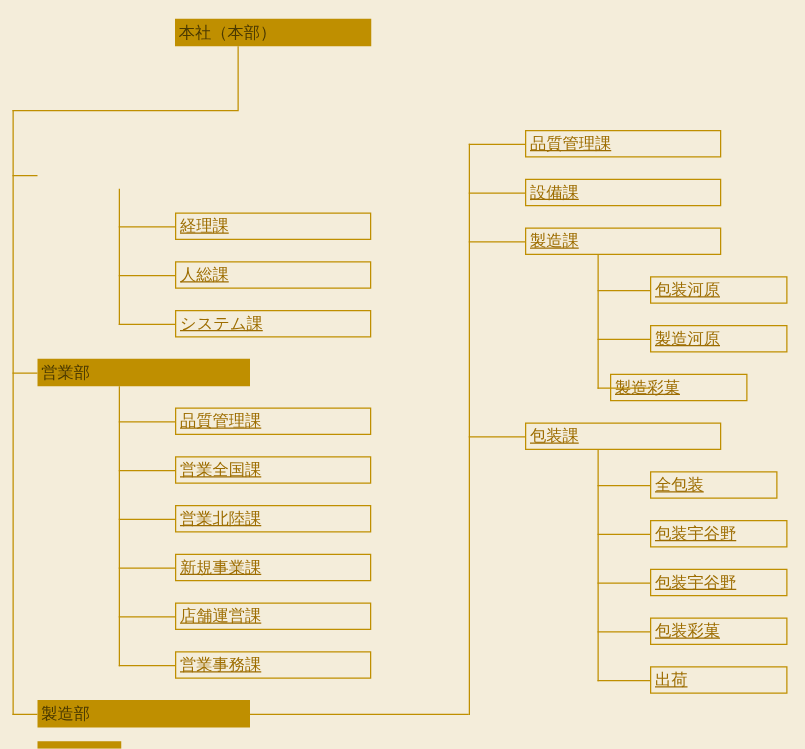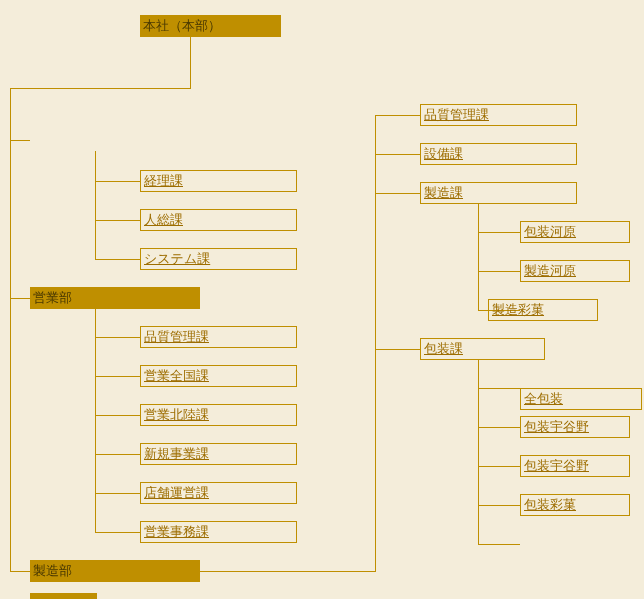--- a/index.html
+++ b/index.html
@@ -72,44 +72,45 @@
   <div class="hline" style="left:478px;top:271px;width:42px"></div>
   <div class="hline" style="left:478px;top:310px;width:42px"></div>
 
   <div class="vline" style="left:478px;top:360px;height:185px"></div>
   <div class="hline" style="left:478px;top:388px;width:42px"></div>
   <div class="hline" style="left:478px;top:427px;width:42px"></div>
   <div class="hline" style="left:478px;top:466px;width:42px"></div>
   <div class="hline" style="left:478px;top:505px;width:42px"></div>
   <div class="hline" style="left:478px;top:544px;width:42px"></div>
 
-  <div class="box filled" style="left:140px;top:15px;width:141px">本社（本部）</div>
+  <div class="box filled" style="left:140px;top:15px;width:157px">本社（本部）</div>
 
   <div class="box filled" style="left:30px;top:287px;width:170px">営業部</div>
   <div class="box filled" style="left:30px;top:560px;width:170px">製造部</div>
   <div class="box filled" style="left:30px;top:593px;width:67px"></div>
 
   <div class="box outline" style="left:140px;top:170px;width:157px">経理課</div>
   <div class="box outline" style="left:140px;top:209px;width:157px">人総課</div>
   <div class="box outline" style="left:140px;top:248px;width:157px">システム課</div>
 
   <div class="box outline" style="left:140px;top:326px;width:157px">品質管理課</div>
   <div class="box outline" style="left:140px;top:365px;width:157px">営業全国課</div>
   <div class="box outline" style="left:140px;top:443px;width:157px">新規事業課</div>
   <div class="box outline" style="left:140px;top:404px;width:157px">営業北陸課</div>
   <div class="box outline" style="left:140px;top:482px;width:157px">店舗運営課</div>
   <div class="box outline" style="left:140px;top:521px;width:157px">営業事務課</div>
 
   <div class="box outline" style="left:420px;top:104px;width:157px">品質管理課</div>
   <div class="box outline" style="left:420px;top:143px;width:157px">設備課</div>
   <div class="box outline" style="left:420px;top:182px;width:157px">製造課</div>
-  <div class="box outline" style="left:420px;top:338px;width:125px">包装課</div>
+  <div class="box outline" style="left:420px;top:338px;width:157px">包装課</div>
 
   <div class="box outline" style="left:520px;top:221px;width:110px">包装河原</div>
   <div class="box outline" style="left:520px;top:260px;width:110px">製造河原</div>
   <div class="box outline" style="left:488px;top:299px;width:110px">製造彩菓</div>
 
-  <div class="box outline" style="left:520px;top:388px;width:122px">全包装</div>
+  <div class="box outline" style="left:520px;top:377px;width:102px">全包装</div>
   <div class="box outline" style="left:520px;top:416px;width:110px">包装宇谷野</div>
   <div class="box outline" style="left:520px;top:455px;width:110px">包装宇谷野</div>
   <div class="box outline" style="left:520px;top:494px;width:110px">包装彩菓</div>
+  <div class="box outline" style="left:520px;top:533px;width:110px">出荷</div>
 
 </div>
 
 </body></html>

